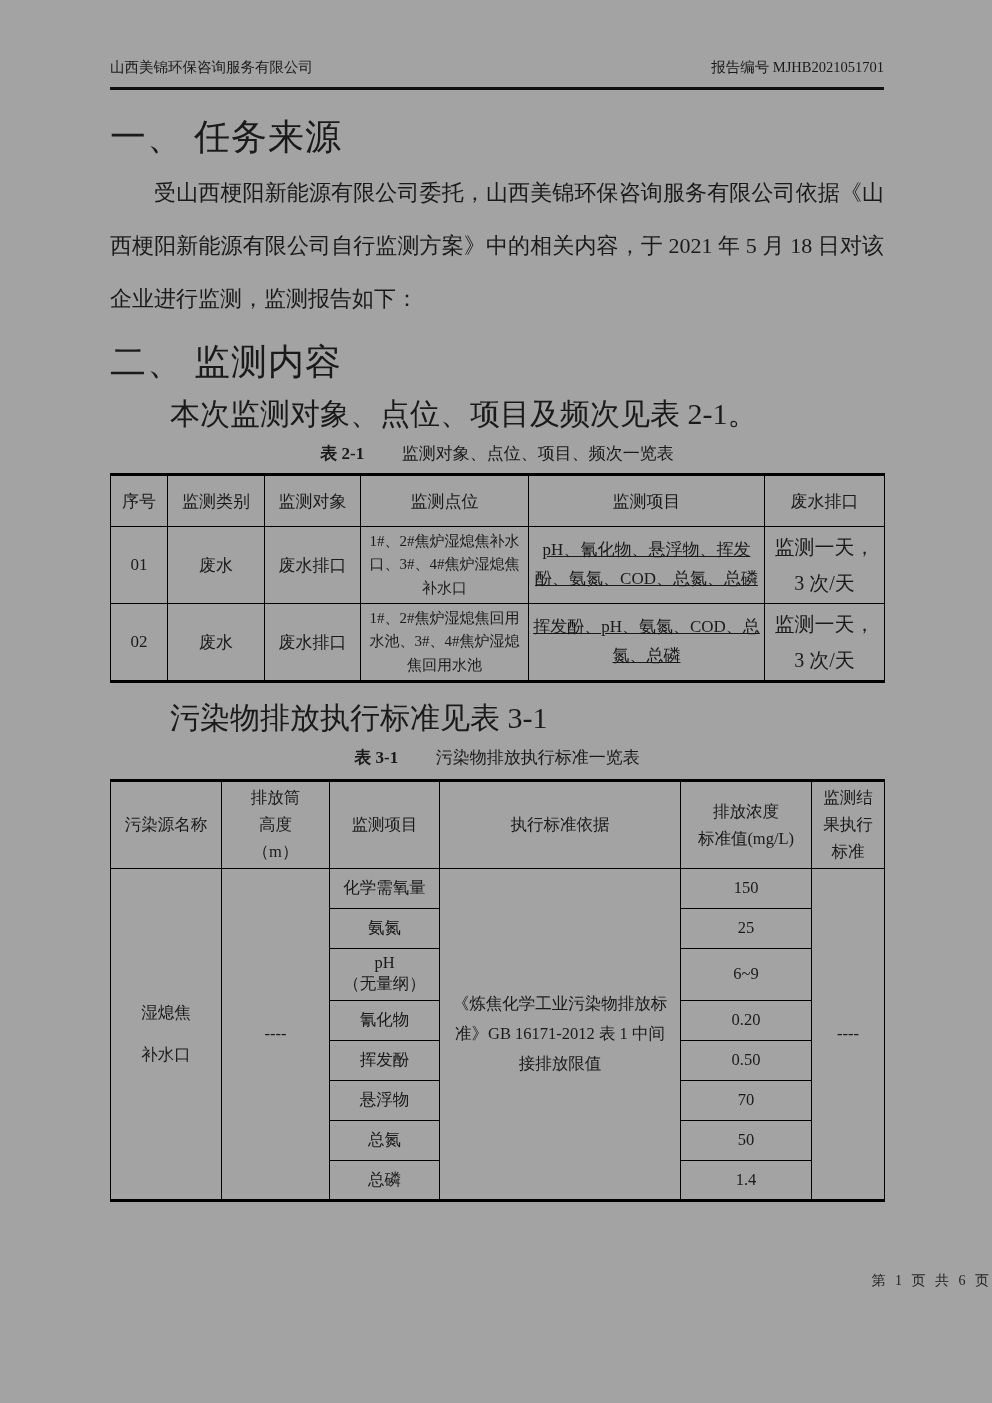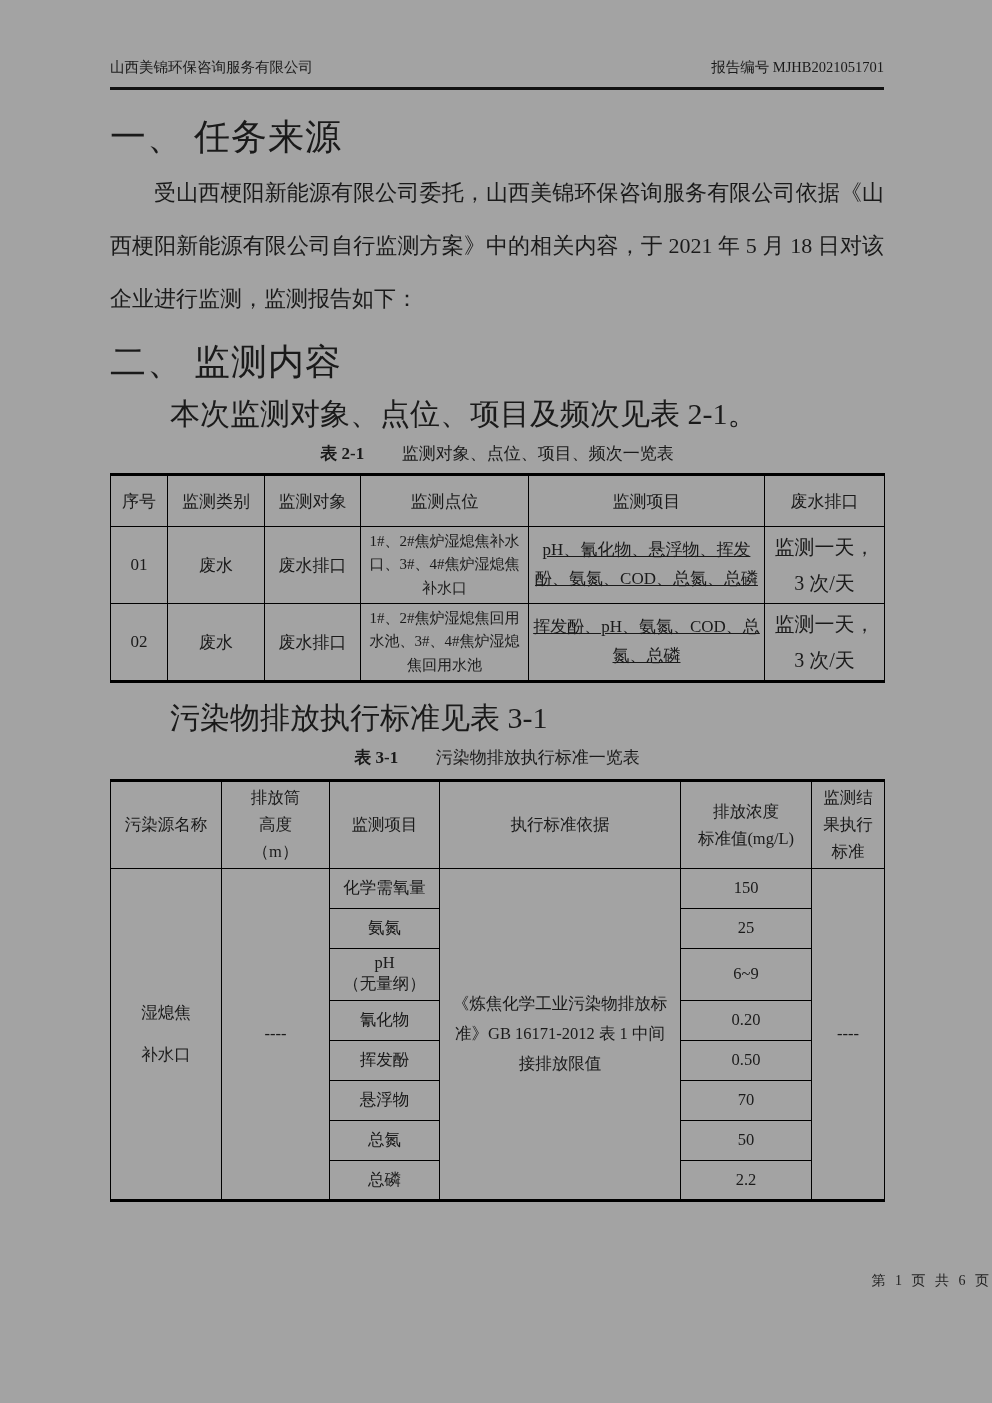--- a/index.html
+++ b/index.html
@@ -214,20 +214,20 @@
       <tr>
         <td>悬浮物</td>
         <td>70</td>
       </tr>
       <tr>
         <td>总氮</td>
         <td>50</td>
       </tr>
       <tr>
         <td>总磷</td>
-        <td>2.2</td>
+        <td>1.4</td>
       </tr>
     </tbody>
   </table>
 
   <div class="doc-footer">第 1 页 共 6 页</div>
 
 </div>
 
 </body></html>

